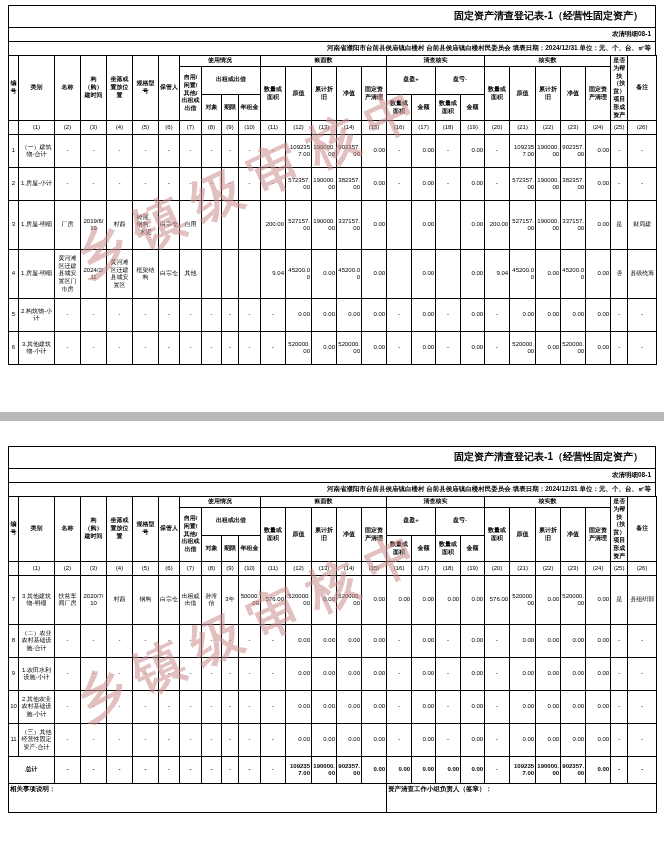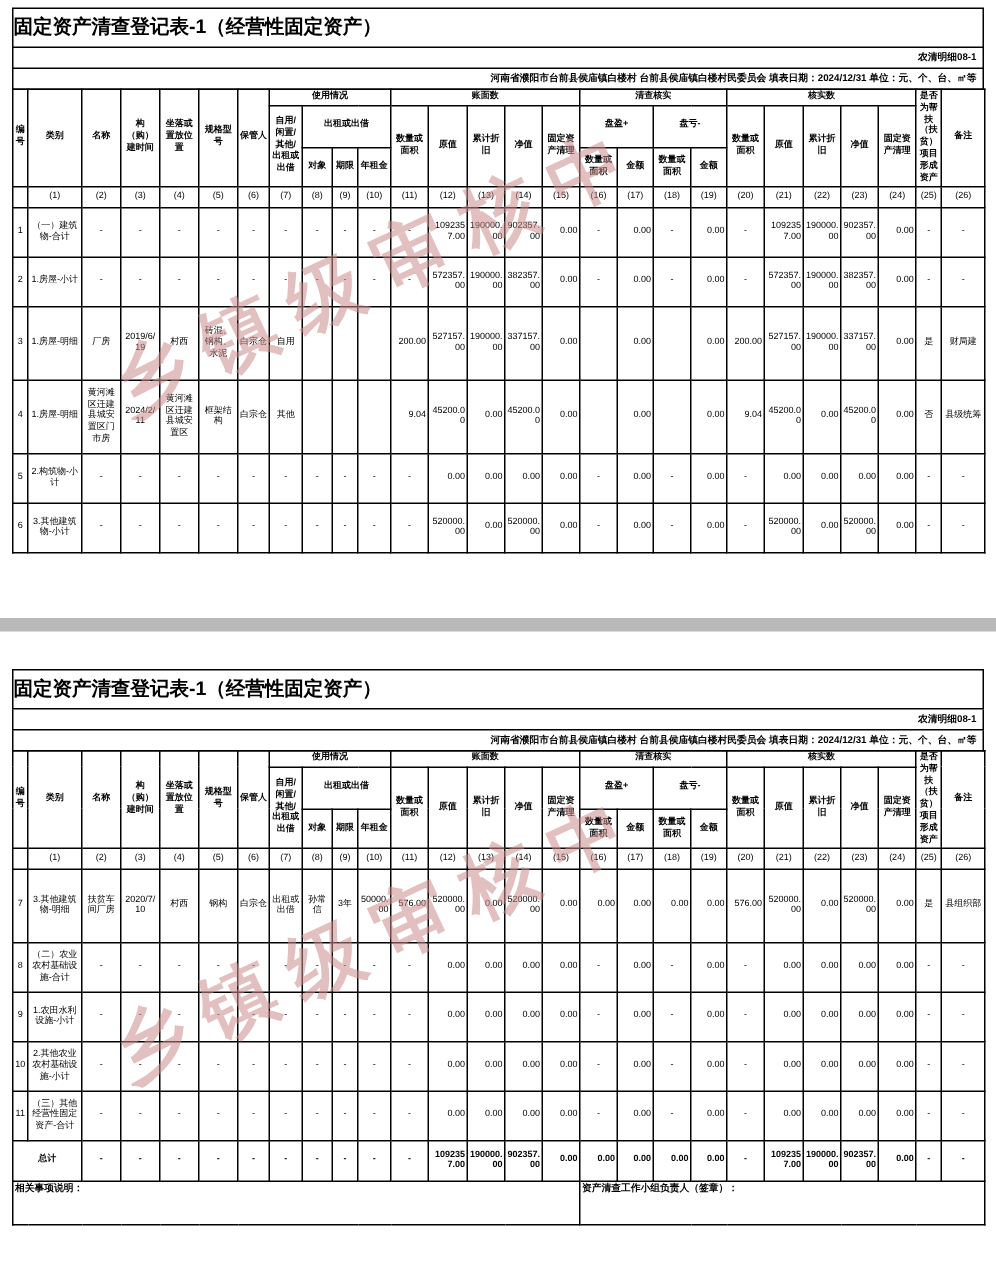--- a/index.html
+++ b/index.html
@@ -3,21 +3,21 @@
 <meta charset="utf-8">
 <style>
   html,body{margin:0;padding:0;}
   body{
     width:664px;height:849px;background:#ffffff;position:relative;overflow:hidden;
     font-family:"Liberation Sans","DejaVu Sans",sans-serif;color:#000;
   }
   .sheet{position:absolute;left:8px;width:648px;background:#fff;}
   #sheet1{top:5px;}
   #sheet2{top:446px;}
-  .sheet-title{border:1px solid #000;text-align:left;font-weight:bold;font-size:13px;padding:3px 12px 4px 0;}
+  .sheet-title{border:1px solid #000;text-align:right;font-weight:bold;font-size:10px;padding:3px 12px 4px 0;}
   .form-no{border:1px solid #000;border-top:none;text-align:right;font-weight:bold;font-size:6.5px;padding:2px 4px;}
   .org-line{border:1px solid #000;border-top:none;text-align:right;font-weight:bold;font-size:6.5px;padding:2px 4px;}
   table.grid{border-collapse:collapse;table-layout:fixed;width:648px;margin-top:-1px;}
   .grid th,.grid td{
     border:1px solid #000;font-size:6px;line-height:1.3;padding:1px;
     overflow:hidden;word-wrap:break-word;word-break:break-all;vertical-align:middle;text-align:center;
   }
   .grid th{font-weight:bold;}
   .grid td.num{text-align:right;}
   .grid tr.nums td{height:11px;}

